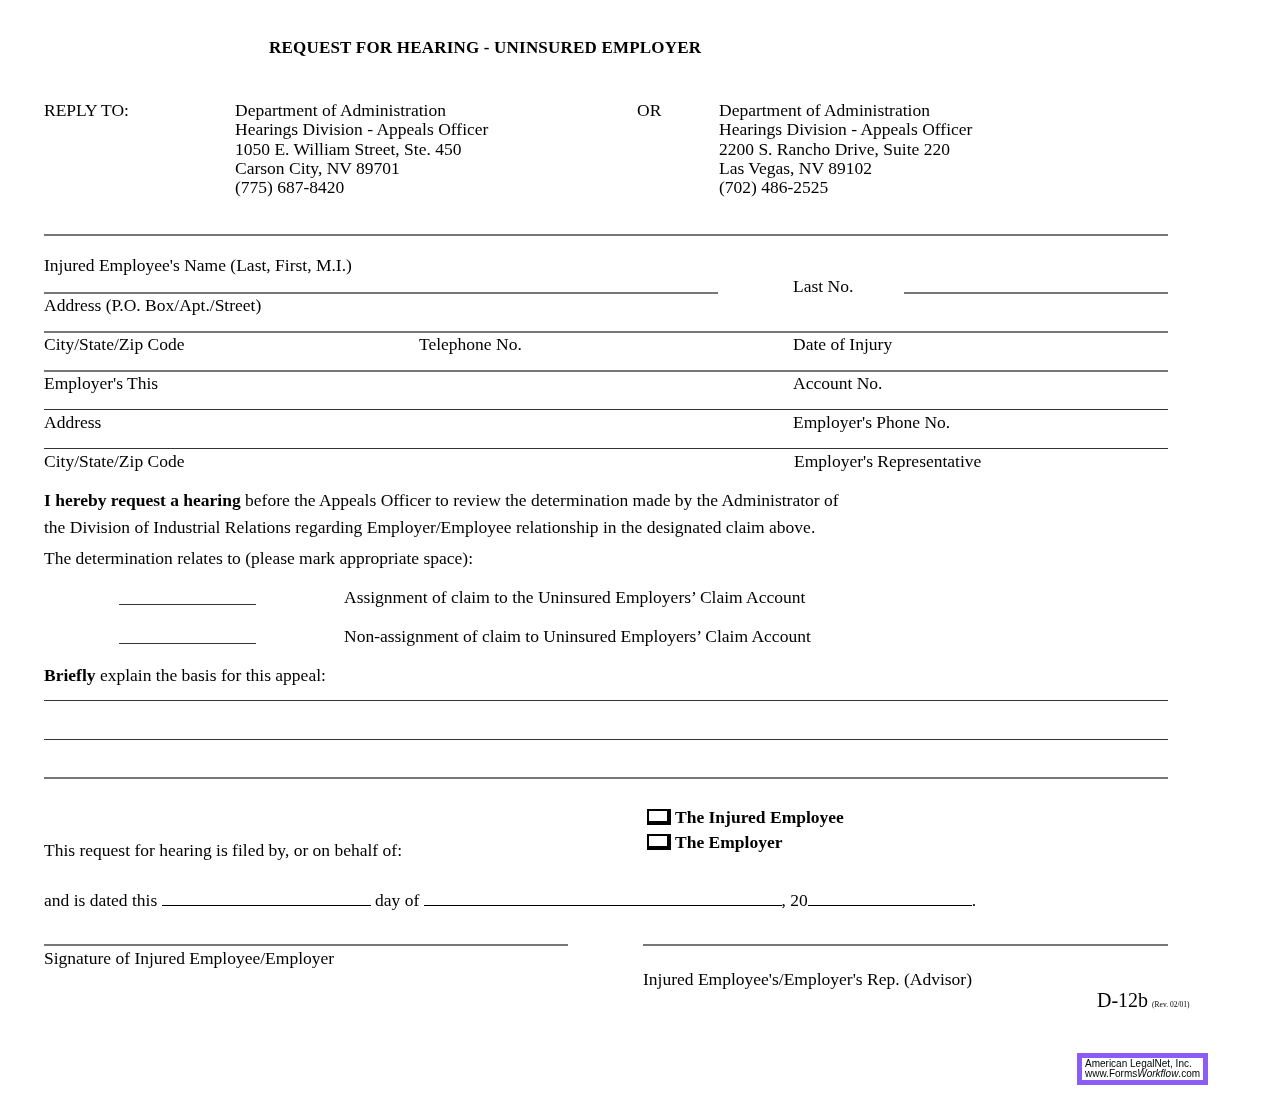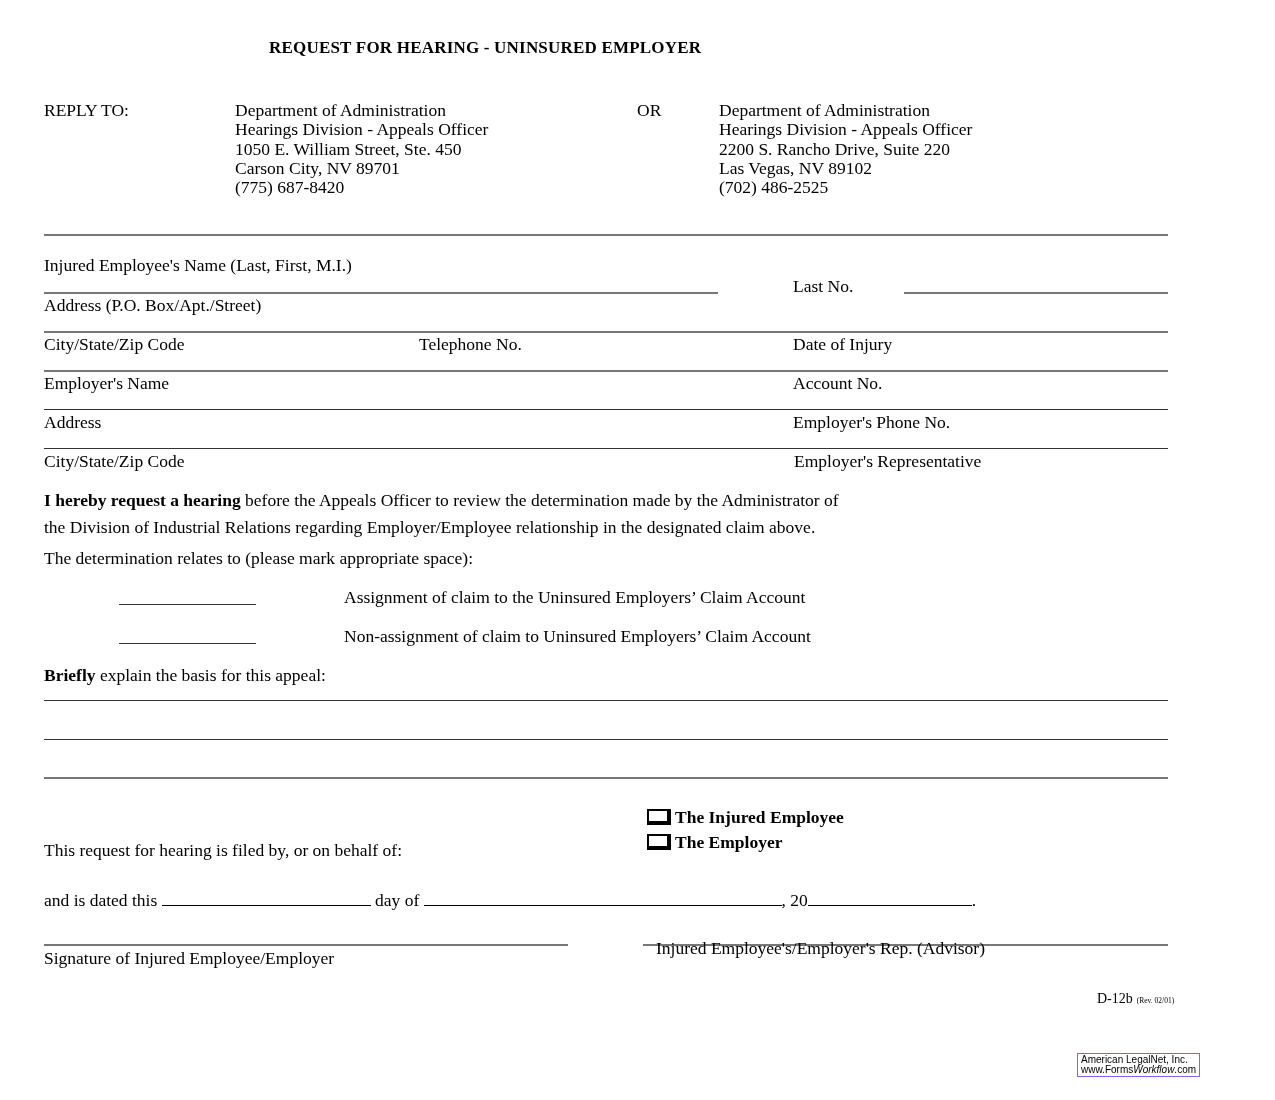--- a/index.html
+++ b/index.html
@@ -9,21 +9,21 @@
   .t { font-size:17.5px; line-height:19px; }
   .title { font-size:17px; font-weight:bold; letter-spacing:0.2px; }
   .hl { position:absolute; height:0; border-top:1.5px solid #333; }
   .hl.gray { border-top:2px solid #777; }
   .addr div { font-size:17.5px; line-height:19.3px; }
   .blank { display:inline-block; border-bottom:1.2px solid #000; height:14px; vertical-align:baseline; }
   .chk { display:inline-block; width:24px; height:16px; border:2px solid #000;
          border-right-width:4px; border-bottom-width:4px; box-sizing:border-box;
          vertical-align:-2px; margin-right:4px; background:#fff; }
   .bold { font-weight:bold; }
-  .footer-box { border:1px solid #8b5cf6; padding:1px 3px; font-family:"Liberation Sans", "DejaVu Sans", sans-serif;
+  .footer-box { border:5px solid #8b5cf6; padding:1px 3px; font-family:"Liberation Sans", "DejaVu Sans", sans-serif;
                 font-size:10px; line-height:10px; }
 </style>
 </head>
 <body>
 
 <div class="abs title" style="left:269px; top:38px;">REQUEST FOR HEARING - UNINSURED EMPLOYER</div>
 
 <div class="abs t" style="left:44px; top:101px;">REPLY TO:</div>
 <div class="abs addr" style="left:235px; top:101px;">
   <div>Department of Administration</div>
@@ -48,21 +48,21 @@
 <div class="abs t" style="left:793px; top:277px;">Last No.</div>
 <div class="hl gray" style="left:904px; top:292px; width:264px;"></div>
 <div class="abs t" style="left:44px; top:296px;">Address (P.O. Box/Apt./Street)</div>
 
 <div class="hl gray" style="left:44px; top:331px; width:1124px;"></div>
 <div class="abs t" style="left:44px; top:335px;">City/State/Zip Code</div>
 <div class="abs t" style="left:419px; top:335px;">Telephone No.</div>
 <div class="abs t" style="left:793px; top:335px;">Date of Injury</div>
 
 <div class="hl gray" style="left:44px; top:370px; width:1124px;"></div>
-<div class="abs t" style="left:44px; top:374px;">Employer's Name</div>
+<div class="abs t" style="left:44px; top:374px;">Employer's This</div>
 <div class="abs t" style="left:793px; top:374px;">Account No.</div>
 
 <div class="hl" style="left:44px; top:409px; width:1124px;"></div>
 <div class="abs t" style="left:44px; top:413px;">Address</div>
 <div class="abs t" style="left:793px; top:413px;">Employer's Phone No.</div>
 
 <div class="hl" style="left:44px; top:448px; width:1124px;"></div>
 <div class="abs t" style="left:44px; top:452px;">City/State/Zip Code</div>
 <div class="abs t" style="left:794px; top:452px;">Employer's Representative</div>
 
@@ -93,23 +93,23 @@
 <div class="abs t" style="left:44px; top:891px;">
   <span>and is dated this</span>
   <span class="blank" style="width:209px;"></span>
   <span>day of</span>
   <span class="blank" style="width:358px;"></span><span>, 20</span><span class="blank" style="width:164px;"></span><span>.</span>
 </div>
 
 <div class="hl gray" style="left:44px; top:944px; width:524px;"></div>
 <div class="abs t" style="left:44px; top:949px;">Signature of Injured Employee/Employer</div>
 <div class="hl gray" style="left:643px; top:944px; width:525px;"></div>
-<div class="abs t" style="left:643px; top:939px;margin-left:13px;">Injured Employee's/Employer's Rep. (Advisor)</div>
+<div class="abs t" style="left:643px; top:970px;">Injured Employee's/Employer's Rep. (Advisor)</div>
 
 <div class="abs" style="left:1097px; top:989px;">
-  <span style="font-size:14px;">D-12b</span>
+  <span style="font-size:20px;">D-12b</span>
   <span style="font-size:7.5px;">(Rev. 02/01)</span>
 </div>
 
 <div class="abs footer-box" style="left:1077px; top:1053px;">
   <div>American LegalNet, Inc.</div>
   <div><span>www.Forms</span><i>Workflow</i><span>.com</span></div>
 </div>
 
 </body></html>

